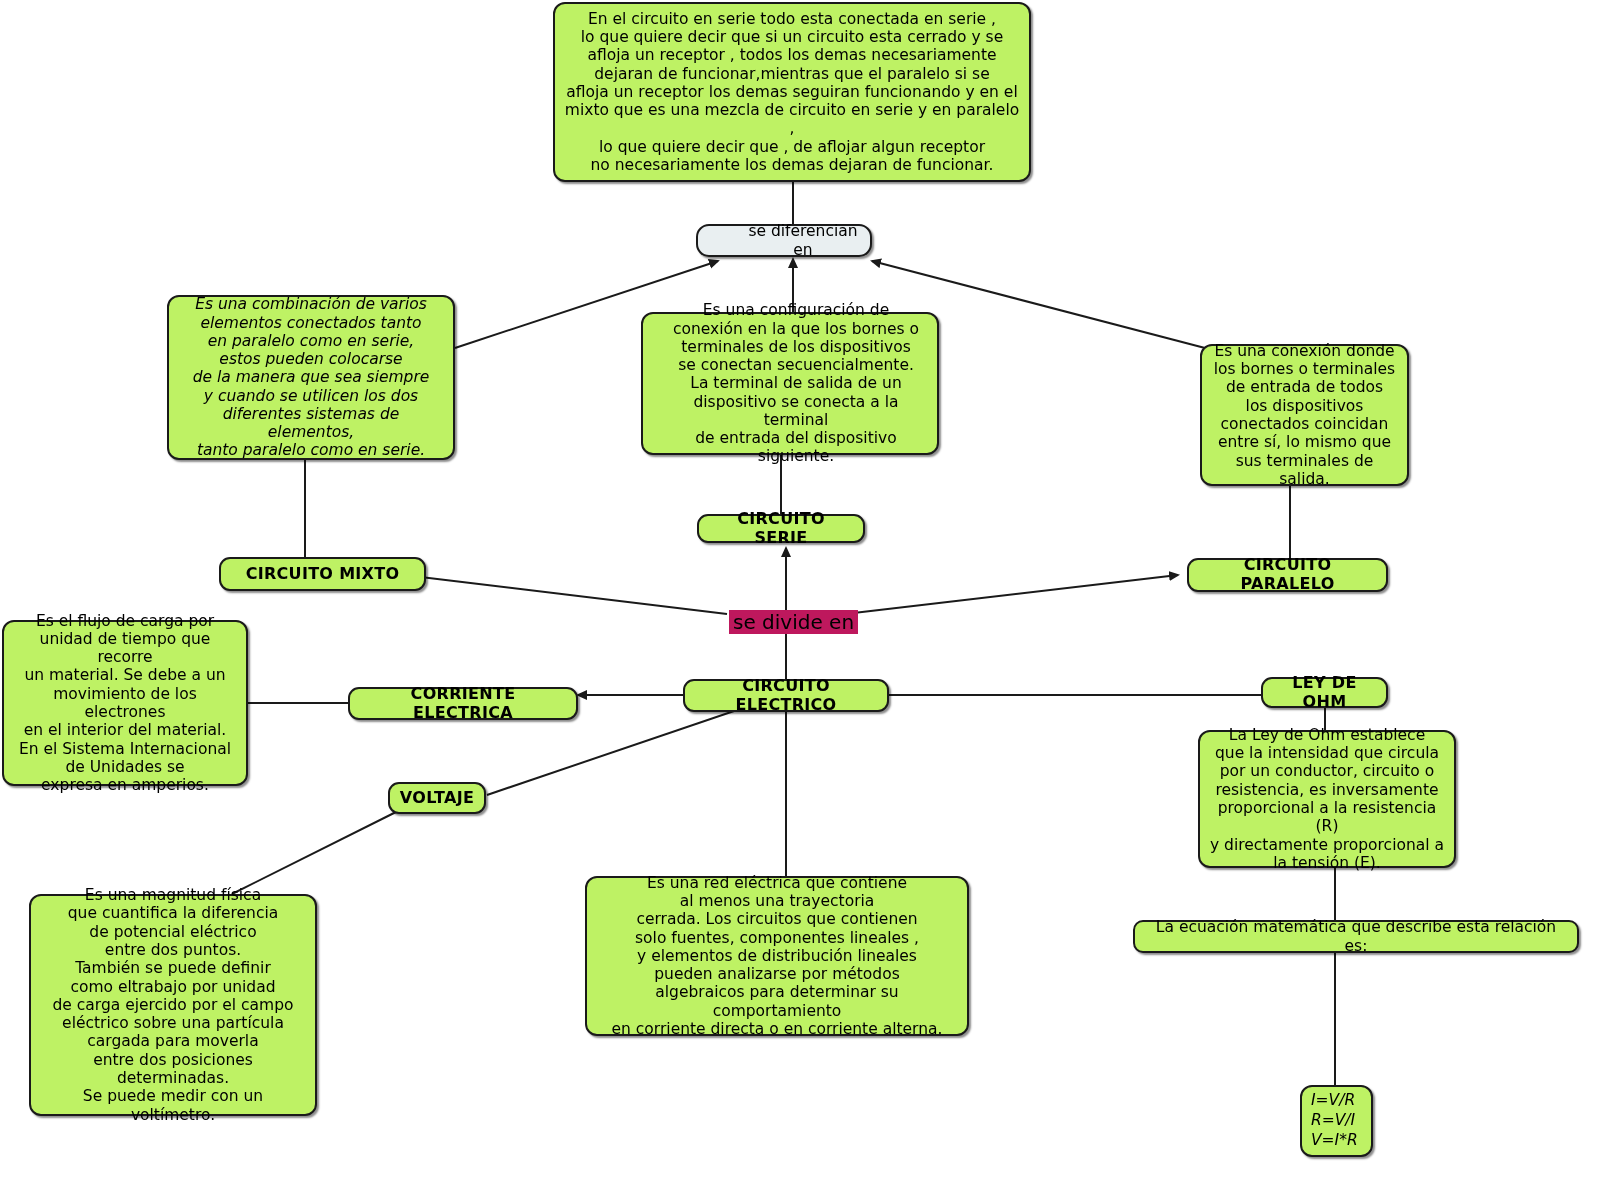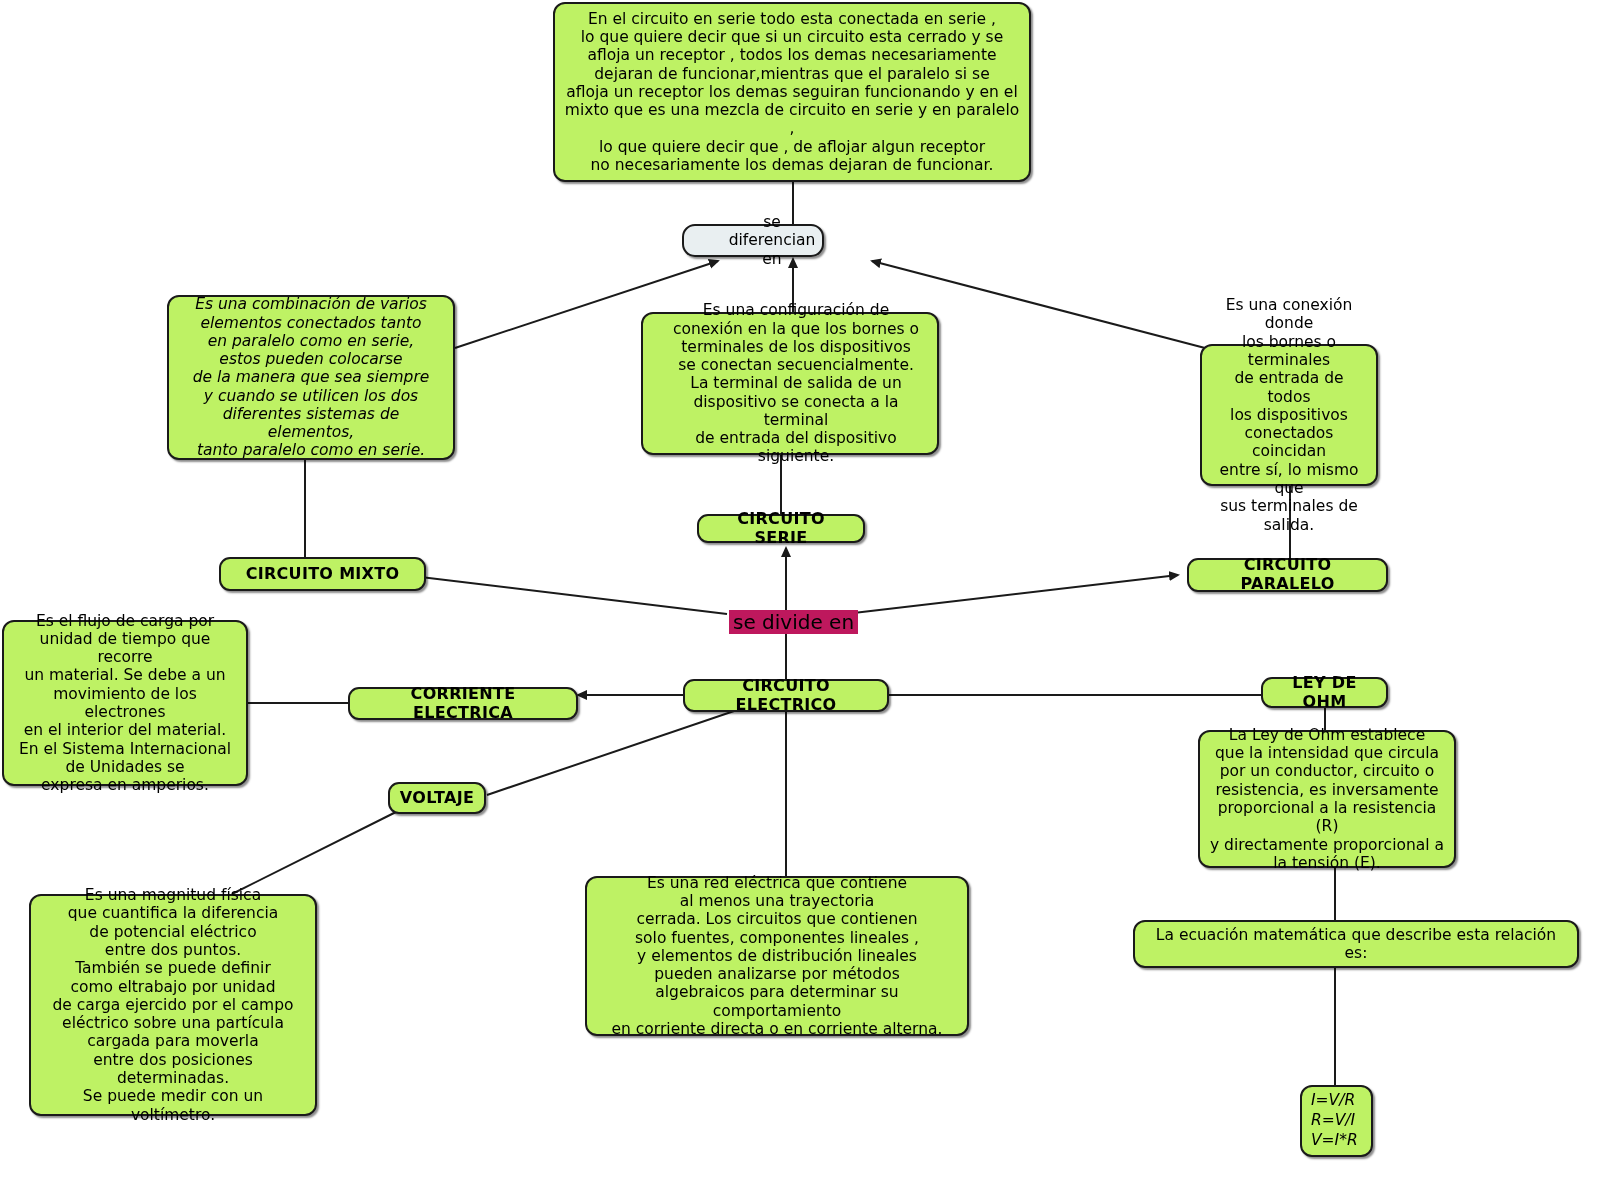--- a/index.html
+++ b/index.html
@@ -88,40 +88,40 @@
 
   <div class="node desc" style="left:553px;top:2px;width:478px;height:180px;">En el circuito en serie todo esta conectada en serie ,
 lo que quiere decir que si un circuito esta cerrado y se
 afloja un receptor , todos los demas necesariamente
 dejaran de funcionar,mientras que el paralelo si se
 afloja un receptor los demas seguiran funcionando y en el
 mixto que es una mezcla de circuito en serie y en paralelo ,
 lo que quiere decir que , de aflojar algun receptor
 no necesariamente los demas dejaran de funcionar.</div>
 
-  <div class="node linklabel" style="left:682px;top:224px;width:142px;height:33px;padding-left:47px;">se diferencian en</div>
+  <div class="node linklabel" style="left:696px;top:224px;width:176px;height:33px;padding-left:47px;">se diferencian en</div>
 
   <div class="node desc" style="left:167px;top:295px;width:288px;height:165px;font-style:italic;">Es una combinación de varios
 elementos conectados tanto
 en paralelo como en serie,
 estos pueden colocarse
 de la manera que sea siempre
 y cuando se utilicen los dos
 diferentes sistemas de elementos,
 tanto paralelo como en serie.</div>
 
   <div class="node desc" style="left:641px;top:312px;width:298px;height:143px;padding-left:21px;">Es una configuración de
 conexión en la que los bornes o
 terminales de los dispositivos
 se conectan secuencialmente.
 La terminal de salida de un
 dispositivo se conecta a la terminal
 de entrada del dispositivo siguiente.</div>
 
-  <div class="node desc" style="left:1200px;top:344px;width:178px;height:142px;">Es una conexión donde
+  <div class="node desc" style="left:1200px;top:344px;width:209px;height:142px;">Es una conexión donde
 los bornes o terminales
 de entrada de todos
 los dispositivos
 conectados coincidan
 entre sí, lo mismo que
 sus terminales de salida.</div>
 
   <div class="node concept" style="left:697px;top:514px;width:168px;height:29px;">CIRCUITO SERIE</div>
 
   <div class="node concept" style="left:219px;top:557px;width:207px;height:34px;">CIRCUITO MIXTO</div>
@@ -169,19 +169,19 @@
 
   <div class="node desc" style="left:585px;top:876px;width:384px;height:160px;">Es una red eléctrica que contiene
 al menos una trayectoria
 cerrada. Los circuitos que contienen
 solo fuentes, componentes lineales ,
 y elementos de distribución lineales
 pueden analizarse por métodos
 algebraicos para determinar su comportamiento
 en corriente directa o en corriente alterna.</div>
 
-  <div class="node desc" style="left:1133px;top:920px;width:446px;height:48px;">La ecuación matemática que describe esta relación es:</div>
+  <div class="node desc" style="left:1133px;top:920px;width:446px;height:33px;border-radius:10px;">La ecuación matemática que describe esta relación es:</div>
 
   <div class="node formula" style="left:1300px;top:1085px;width:73px;height:72px;">I=V/R
 R=V/I
 V=I*R</div>
 
 </div>
 
 </body></html>

